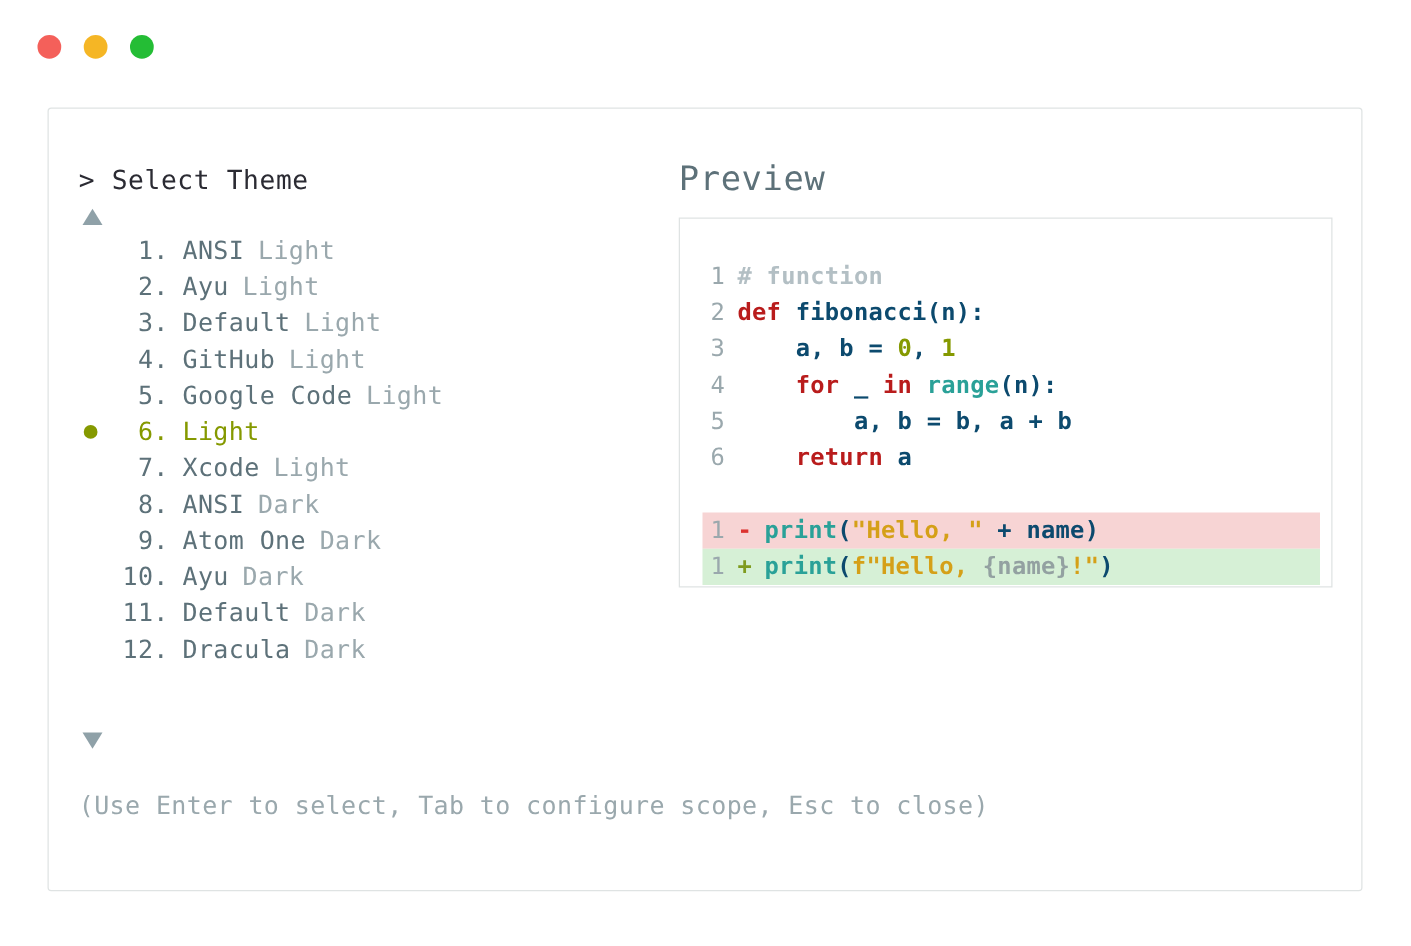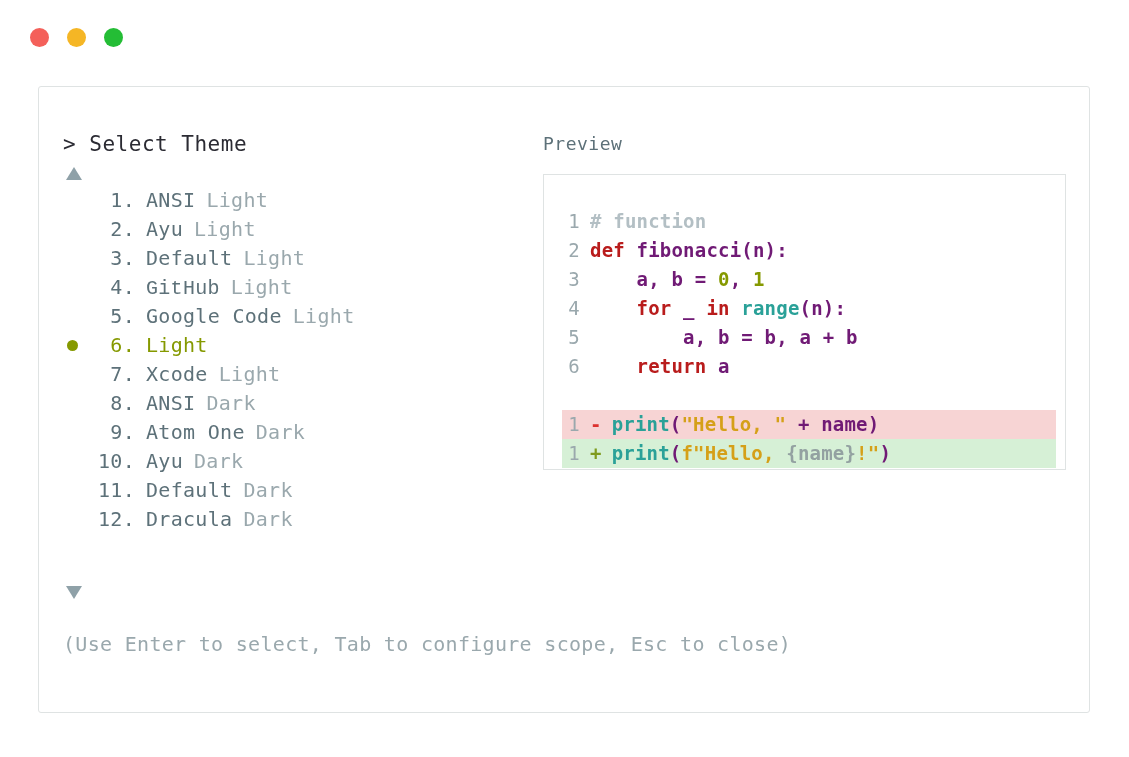--- a/index.html
+++ b/index.html
@@ -130,21 +130,21 @@
   }
 
   
   .right-col {
     position: absolute;
     left: 504px;
     top: 44px;
     width: 525px;
   }
   .preview-label {
-    font-size: 18px;
+    font-size: 27px;
     line-height: 26px;
     color: #5d7179;
     letter-spacing: 0.5px;
     margin-bottom: 17px;
     white-space: pre;
   }
   .preview-box {
     box-sizing: border-box;
     width: 523px;
     height: 296px;
@@ -168,21 +168,21 @@
     flex: 0 0 18px;
     text-align: right;
     color: #9aa8ad;
     padding-right: 10px;
   }
   .code-body { flex: 1 1 auto; font-weight: bold; }
 
   
   .tok-comment  { color: #b3bfc4; }
   .tok-keyword  { color: #b91c1c; }
-  .tok-plain    { color: #701a75; }
+  .tok-plain    { color: #0c4a6e; }
   .tok-number   { color: #859900; }
   .tok-builtin  { color: #2aa198; }
   .tok-func     { color: #2aa198; }
   .tok-string   { color: #d5a018; }
   .tok-interp   { color: #93a1a1; }
 
   .code-spacer { height: 29px; }
 
   .diff-line { position: relative; }
   .diff-line .diff-bg {
@@ -234,21 +234,21 @@
       <div class="prompt-line"><span class="prompt-caret">&gt;</span> <span>Select Theme</span></div>
 
       <div>
           <div class="scroll-arrow up"></div>
         </div>
 
       <ul class="theme-list">
           <li class="theme-row"><span class="bullet-cell"></span><span class="num-cell">1.</span><span class="name-cell" style="padding-left: 11px;">ANSI</span><span class="variant-cell">Light</span></li>
           <li class="theme-row"><span class="bullet-cell"></span><span class="num-cell">2.</span><span class="name-cell" style="padding-left: 11px;">Ayu</span><span class="variant-cell">Light</span></li>
           <li class="theme-row"><span class="bullet-cell"></span><span class="num-cell">3.</span><span class="name-cell" style="padding-left: 11px;">Default</span><span class="variant-cell">Light</span></li>
-          <li class="theme-row"><span class="bullet-cell"></span><span class="num-cell">4.</span><span class="name-cell" style="padding-left: 11px; font-family: Liberation Mono, monospace;">GitHub</span><span class="variant-cell">Light</span></li>
+          <li class="theme-row"><span class="bullet-cell"></span><span class="num-cell">4.</span><span class="name-cell" style="padding-left: 11px;">GitHub</span><span class="variant-cell">Light</span></li>
           <li class="theme-row"><span class="bullet-cell"></span><span class="num-cell">5.</span><span class="name-cell" style="padding-left: 11px;">Google Code</span><span class="variant-cell">Light</span></li>
           <li class="theme-row selected"><span class="bullet-cell"><span class="bullet" style="background: rgb(133, 153, 0);"></span></span><span class="num-cell">6.</span><span class="variant-cell">Light</span></li>
           <li class="theme-row"><span class="bullet-cell"></span><span class="num-cell">7.</span><span class="name-cell" style="padding-left: 11px;">Xcode</span><span class="variant-cell">Light</span></li>
           <li class="theme-row"><span class="bullet-cell"></span><span class="num-cell">8.</span><span class="name-cell" style="padding-left: 11px;">ANSI</span><span class="variant-cell">Dark</span></li>
           <li class="theme-row"><span class="bullet-cell"></span><span class="num-cell">9.</span><span class="name-cell" style="padding-left: 11px;">Atom One</span><span class="variant-cell">Dark</span></li>
           <li class="theme-row"><span class="bullet-cell"></span><span class="num-cell">10.</span><span class="name-cell" style="padding-left: 11px;">Ayu</span><span class="variant-cell">Dark</span></li>
           <li class="theme-row"><span class="bullet-cell"></span><span class="num-cell">11.</span><span class="name-cell" style="padding-left: 11px;">Default</span><span class="variant-cell">Dark</span></li>
           <li class="theme-row"><span class="bullet-cell"></span><span class="num-cell">12.</span><span class="name-cell" style="padding-left: 11px;">Dracula</span><span class="variant-cell">Dark</span></li>
         </ul>
     </div>

